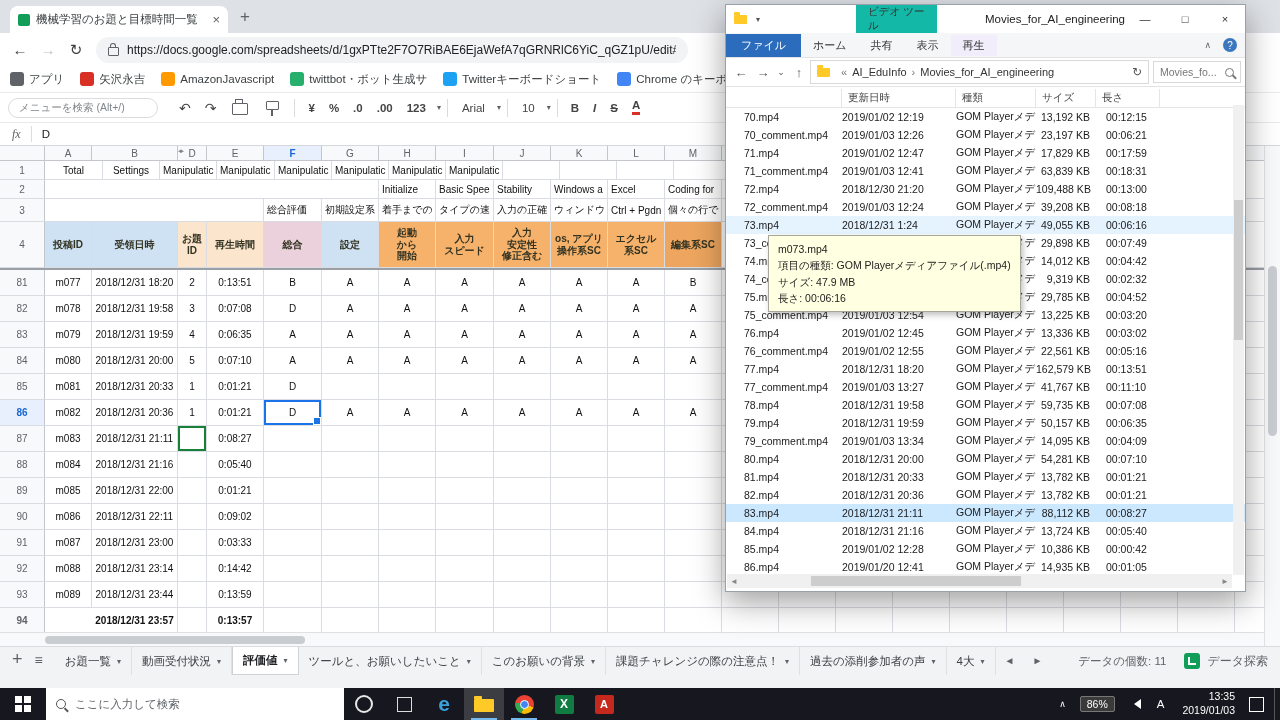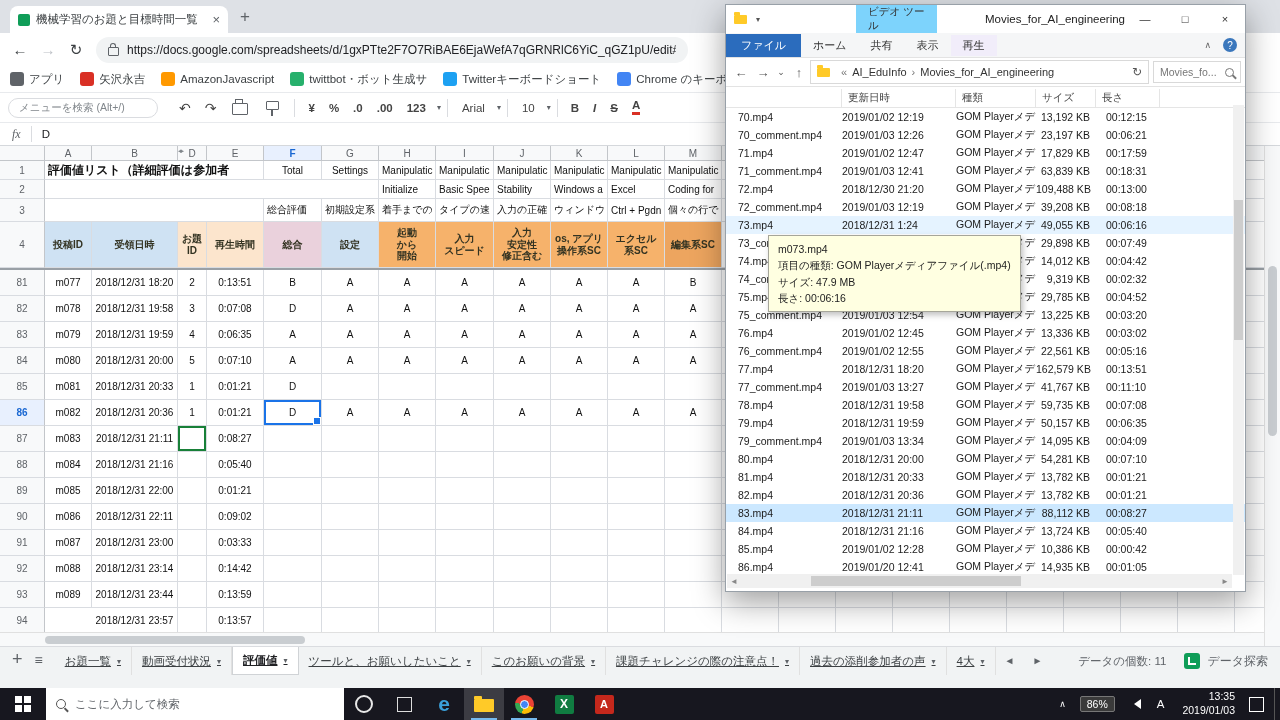--- a/index.html
+++ b/index.html
@@ -67,40 +67,40 @@
   #vthumb{position:absolute;left:3px;top:120px;width:9px;height:170px;background:#c9cdd1;border-radius:5px;}
   #hstrip{position:absolute;left:0;top:632px;width:1264px;height:14px;background:#f8f9fa;border-top:1px solid #e0e0e0;box-sizing:border-box;}
   #hthumb{position:absolute;left:45px;top:3px;width:260px;height:8px;background:#c9cdd1;border-radius:4px;}
   
   #sheetbar{position:absolute;left:0;top:646px;width:1280px;height:42px;background:#f1f3f4;border-top:1px solid #dadce0;
             display:flex;justify-content:space-between;box-sizing:border-box;}
   .sbleft{display:flex;align-items:flex-start;height:28px;}
   .sbadd{font-size:18px;color:#5f6368;padding:2px 10px 0 12px;}
   .sball{font-size:14px;color:#5f6368;padding:5px 12px 0 2px;}
   #sheettabs{display:flex;height:28px;}
-  .stab{display:flex;align-items:center;padding:0 10px;font-size:11.5px;color:#3c4043;border-right:1px solid #e0e0e0;white-space:nowrap;text-decoration:underline;}
+  .stab{display:flex;align-items:center;padding:0 10px;font-size:11.5px;color:#3c4043;border-right:1px solid #e0e0e0;white-space:nowrap;}
   .stab.active{background:#fff;font-weight:bold;color:#202124;border:1px solid #d0d3d6;border-top:none;}
   .stab .caret{font-size:8px;color:#5f6368;margin-left:6px;}
   .snav{font-size:10px;color:#5f6368;padding:8px 9px 0;}
   .sbright{display:flex;align-items:center;height:28px;padding-right:12px;}
   #stats{font-size:11.5px;color:#5f6368;margin-right:18px;}
   .explore{display:flex;align-items:center;}
   .exico{width:16px;height:16px;border-radius:3px;background:#0f9d58;position:relative;margin-right:7px;}
   .exico:after{content:'';position:absolute;left:4px;top:4px;width:8px;height:8px;
                background:linear-gradient(#fff,#fff) left/2px 100% no-repeat,linear-gradient(#fff,#fff) bottom/100% 2px no-repeat;}
   .exlabel{font-size:12px;color:#5f6368;}
   
   #explorer{position:absolute;left:725px;top:4px;width:521px;height:588px;background:#fff;border:1px solid #98a0a8;
             box-shadow:0 10px 30px rgba(0,0,0,.38);box-sizing:border-box;z-index:10;}
   #etitle{height:28px;display:flex;align-items:center;background:#fff;}
   .qat{display:flex;align-items:center;margin-left:8px;}
   .minifolder{width:13px;height:9px;background:#ffca28;border-radius:1px;position:relative;margin-right:6px;flex:none;}
   .minifolder:before{content:'';position:absolute;top:-3px;left:0;width:6px;height:3px;background:#ffca28;border-radius:1px 1px 0 0;}
   .qcaret{font-size:8px;color:#555;margin-left:3px;}
-  .vchip{height:28px;display:flex;align-items:center;background:#7dd3fc;color:#333;font-size:10.5px;padding:0 12px;margin-left:96px;}
+  .vchip{height:28px;display:flex;align-items:center;background:#14b8a6;color:#333;font-size:10.5px;padding:0 12px;margin-left:96px;}
   #etitletxt{font-size:11.5px;color:#222;margin-left:48px;white-space:nowrap;}
   .capbtns{margin-left:auto;display:flex;}
   .capbtn{width:40px;height:28px;display:flex;align-items:center;justify-content:center;font-size:11px;color:#333;}
   #eribbon{height:24px;background:#f5f6f7;border-bottom:1px solid #e3e3e3;display:flex;align-items:center;}
   .rtab{padding:3px 12px;font-size:11px;color:#333;}
   .rtab.file{background:#2b6cbd;color:#fff;padding:4px 15px;}
   .rtab.play{background:#f1edfa;}
   .ribextra{margin-left:auto;display:flex;align-items:center;padding-right:8px;}
   .ribcaret{color:#666;font-size:9px;margin-right:12px;}
   .ribhelp{width:14px;height:14px;border-radius:50%;background:#3a77bc;color:#fff;font-size:10px;display:flex;align-items:center;justify-content:center;}
@@ -114,21 +114,21 @@
   .esearch{width:88px;height:22px;border:1px solid #d9d9d9;margin-left:4px;display:flex;align-items:center;padding:0 6px;font-size:10.5px;color:#777;flex:none;box-sizing:border-box;}
   .mag{width:7px;height:7px;border:1.5px solid #777;border-radius:50%;position:relative;margin-left:auto;flex:none;}
   .mag:after{content:'';position:absolute;width:5px;height:1.5px;background:#777;transform:rotate(45deg);right:-4px;bottom:-2px;}
   #eheads{height:18px;margin-top:2px;display:flex;border-bottom:1px solid #e5e5e5;font-size:10.5px;color:#444;}
   .fhead{box-sizing:border-box;border-right:1px solid #e5e5e5;display:flex;align-items:center;padding-left:6px;flex:none;}
   #filelist{height:468px;overflow:hidden;}
   .frow{display:flex;height:18px;align-items:center;font-size:10.5px;color:#1b1b1b;}
   .frow.hover{background:#e5f3ff;}
   .frow.selected{background:#cce8ff;}
   .fc{flex:none;overflow:hidden;white-space:nowrap;box-sizing:border-box;padding-right:6px;}
-  .fc.name{width:116px;padding-left:12px;}
+  .fc.name{width:116px;padding-left:18px;}
   .fc.date{width:114px;}
   .fc.type{width:80px;}
   .fc.size{width:60px;text-align:right;}
   .fc.len{width:64px;padding-left:10px;}
   #evscroll{position:absolute;right:1px;top:100px;width:11px;height:470px;background:#f0f0f0;}
   #evthumb{position:absolute;left:1px;top:95px;width:9px;height:140px;background:#cdcdcd;}
   #ehscroll{position:absolute;left:1px;bottom:3px;height:14px;right:13px;background:#f0f0f0;display:flex;align-items:center;font-size:8px;color:#888;}
   #ehthumb{width:210px;height:10px;background:#cdcdcd;margin-left:70px;}
   #ehscroll .arr{padding:0 3px;}
   #ehscroll .spacer{flex:1;}
@@ -271,21 +271,20 @@
     <div class="scell head" style="width: 57px;"></div>
     <div class="scell head" style="width: 57px;"></div>
     <div class="scell head" style="width: 57px;"></div>
     <div class="scell head" style="width: 57px;"></div>
     <div class="scell head" style="width: 57px;"></div>
     <div class="scell head" style="width: 57px;"></div>
   </div>
 <div id="gridrows">
     <div class="srow" style="height: 19px;">
       <div class="scell gut">1</div>
-      <div class="scell l bold" style="width: 219px;">評価値リスト（詳細評価は参加者</div>
       <div class="scell" style="width: 58px;">Total</div>
       <div class="scell" style="width: 57px;">Settings</div>
       <div class="scell l" style="width: 57px;">Manipulatic</div>
       <div class="scell l" style="width: 58px;">Manipulatic</div>
       <div class="scell l" style="width: 57px;">Manipulatic</div>
       <div class="scell l" style="width: 57px;">Manipulatic</div>
       <div class="scell l" style="width: 57px;">Manipulatic</div>
       <div class="scell l" style="width: 57px;">Manipulatic</div>
       <div class="scell" style="width: 57px;"></div>
       <div class="scell" style="width: 57px;"></div>
@@ -691,21 +690,21 @@
       <div class="scell" style="width: 57px;"></div>
       <div class="scell" style="width: 57px;"></div>
       <div class="scell" style="width: 57px;"></div>
       <div class="scell" style="width: 57px;"></div>
       <div class="scell" style="width: 57px;"></div>
       <div class="scell" style="width: 57px;"></div>
       <div class="scell" style="width: 57px;"></div>
       <div class="scell" style="width: 57px;"></div>
       <div class="scell" style="width: 57px;"></div>
     </div>
-    <div class="srow" style="height: 26px;">
+    <div class="srow" style="height: 26px; font-weight: bold;">
       <div class="scell gut">94</div>
       <div class="scell" style="width: 47px; margin-top: 43px;">m090</div>
       <div class="scell" style="width: 86px;">2018/12/31 23:57</div>
       <div class="scell" style="width: 29px;"></div>
       <div class="scell" style="width: 57px;">0:13:57</div>
       <div class="scell" style="width: 58px;"></div>
       <div class="scell" style="width: 57px;"></div>
       <div class="scell" style="width: 57px;"></div>
       <div class="scell" style="width: 58px;"></div>
       <div class="scell" style="width: 57px;"></div>
@@ -863,21 +862,21 @@
       </div>
       <div class="frow">
         <div class="fc name">72.mp4</div>
         <div class="fc date">2018/12/30 21:20</div>
         <div class="fc type">GOM Playerメディアフ…</div>
         <div class="fc size">109,488 KB</div>
         <div class="fc len">00:13:00</div>
       </div>
       <div class="frow">
         <div class="fc name">72_comment.mp4</div>
-        <div class="fc date">2019/01/03 12:19</div>
+        <div class="fc date">2019/01/03 12:24</div>
         <div class="fc type">GOM Playerメディアフ…</div>
         <div class="fc size">39,208 KB</div>
         <div class="fc len">00:08:18</div>
       </div>
       <div class="frow hover">
         <div class="fc name">73.mp4</div>
         <div class="fc date">2018/12/31 1:24</div>
         <div class="fc type">GOM Playerメディアフ…</div>
         <div class="fc size">49,055 KB</div>
         <div class="fc len">00:06:16</div>

